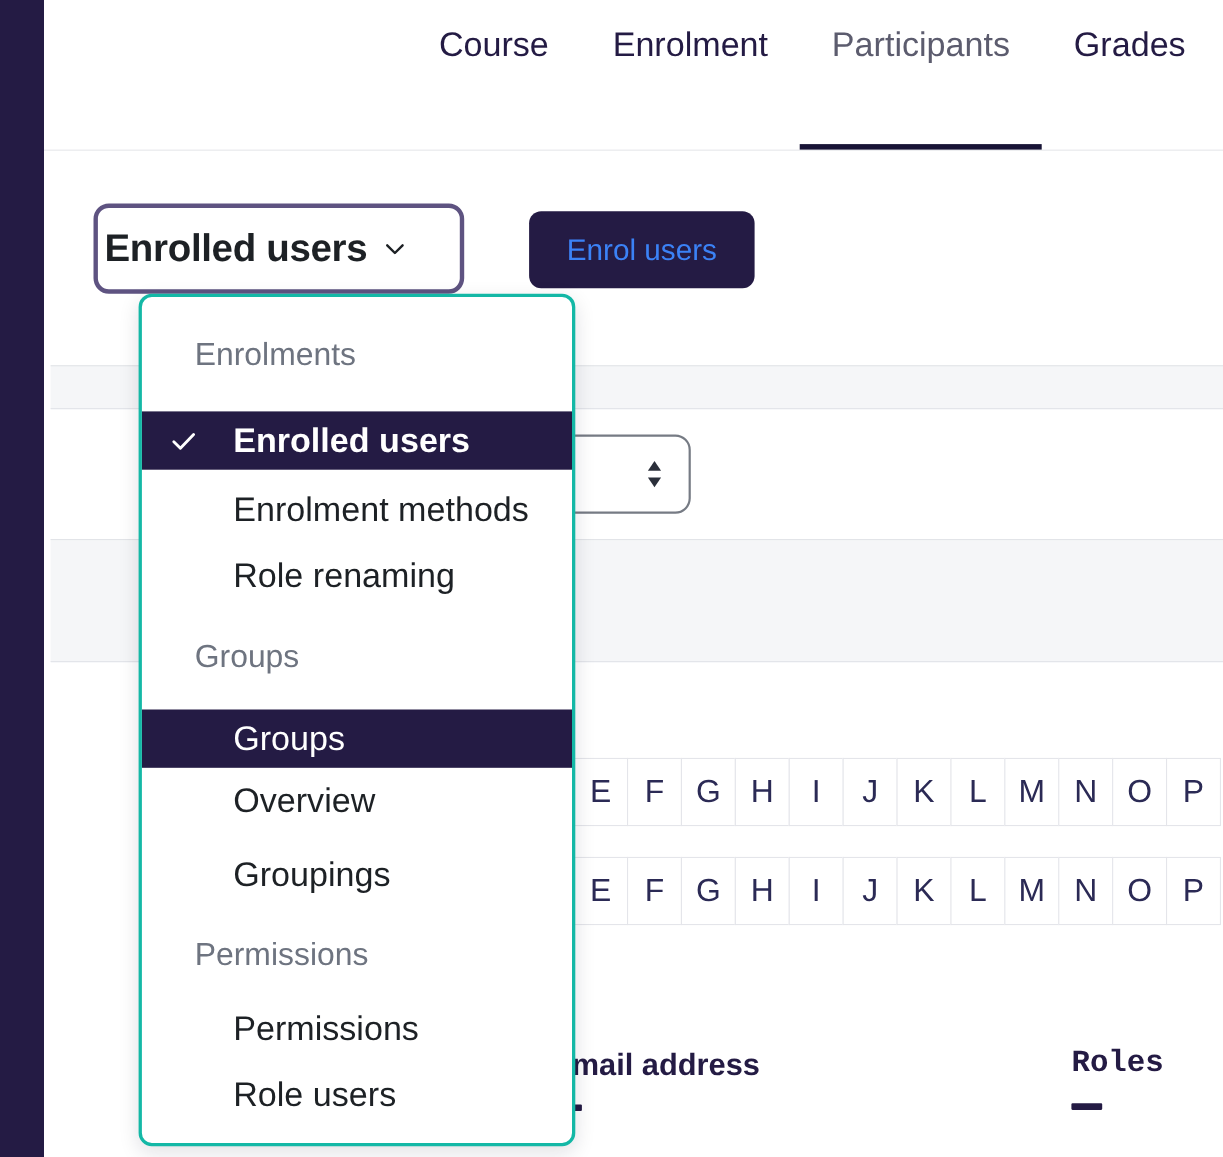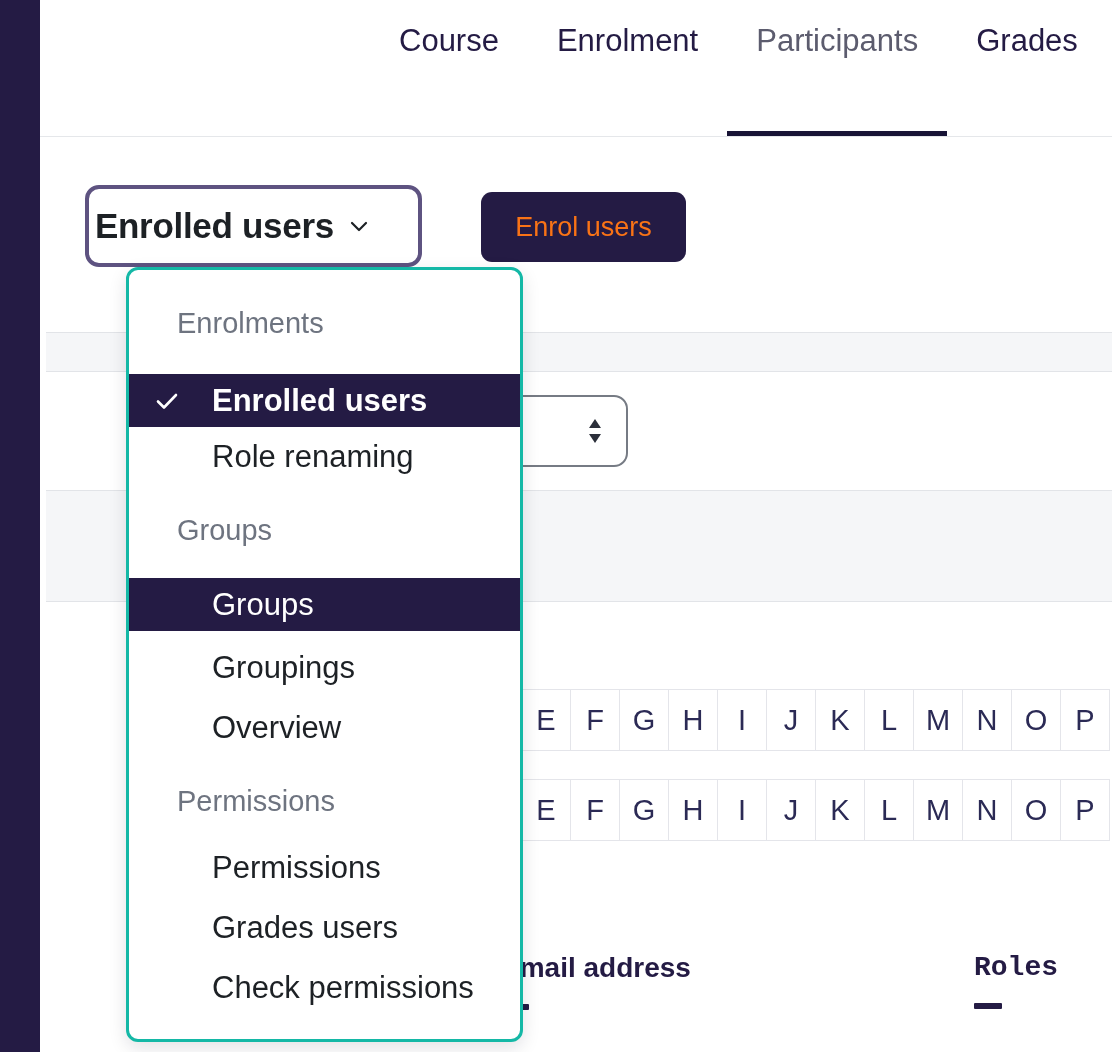--- a/index.html
+++ b/index.html
@@ -130,21 +130,21 @@
     flex: 0 0 auto;
   }
   #enrol-users-button {
     position: absolute;
     left: 441px;
     top: 55px;
     width: 205px;
     height: 70px;
     box-sizing: border-box;
     background: #241b44;
-    color: #f97316;
+    color: #3b82f6;
     border: none;
     border-radius: 11px;
     font-size: 27px;
     font-family: inherit;
     cursor: pointer;
     display: flex;
     align-items: center;
     justify-content: center;
   }
 
@@ -416,53 +416,57 @@
 
     <div class="menu-item selected" id="mi-enrolled-users">
       <span class="check-slot">
         <svg width="28" height="28" viewBox="0 0 28 28">
           <path d="M5 14.5 L11 20.5 L23 8" fill="none" stroke="#ffffff" stroke-width="2.6" stroke-linecap="round" stroke-linejoin="round"></path>
         </svg>
       </span>
       <span>Enrolled users</span>
     </div>
 
+    <div class="menu-item" id="mi-enrolment-methods">
+      <span class="check-slot"></span>
+      <span>Enrolment methods</span>
+    </div>
 
     <div class="menu-item" id="mi-role-renaming">
       <span class="check-slot"></span>
       <span>Role renaming</span>
     </div>
 
     <div class="menu-group-label" id="mi-groups-label">Groups</div>
 
     <div class="menu-item hovered" id="mi-groups">
       <span class="check-slot"></span>
       <span>Groups</span>
     </div>
 
+    <div class="menu-item" id="mi-overview">
+      <span class="check-slot"></span>
+      <span>Overview</span>
+    </div>
+
     <div class="menu-item" id="mi-groupings">
       <span class="check-slot"></span>
       <span>Groupings</span>
     </div>
 
-    <div class="menu-item" id="mi-overview">
-      <span class="check-slot"></span>
-      <span>Overview</span>
-    </div>
-
     <div class="menu-group-label" id="mi-permissions-label">Permissions</div>
 
     <div class="menu-item" id="mi-permissions">
       <span class="check-slot"></span>
       <span>Permissions</span>
     </div>
 
     <div class="menu-item" id="mi-other-users">
       <span class="check-slot"></span>
-      <span>Grades users</span>
+      <span>Role users</span>
     </div>
 
     <div class="menu-item" id="mi-check-permissions">
       <span class="check-slot"></span>
       <span>Check permissions</span>
     </div>
   </div>
 
 </div>
 

